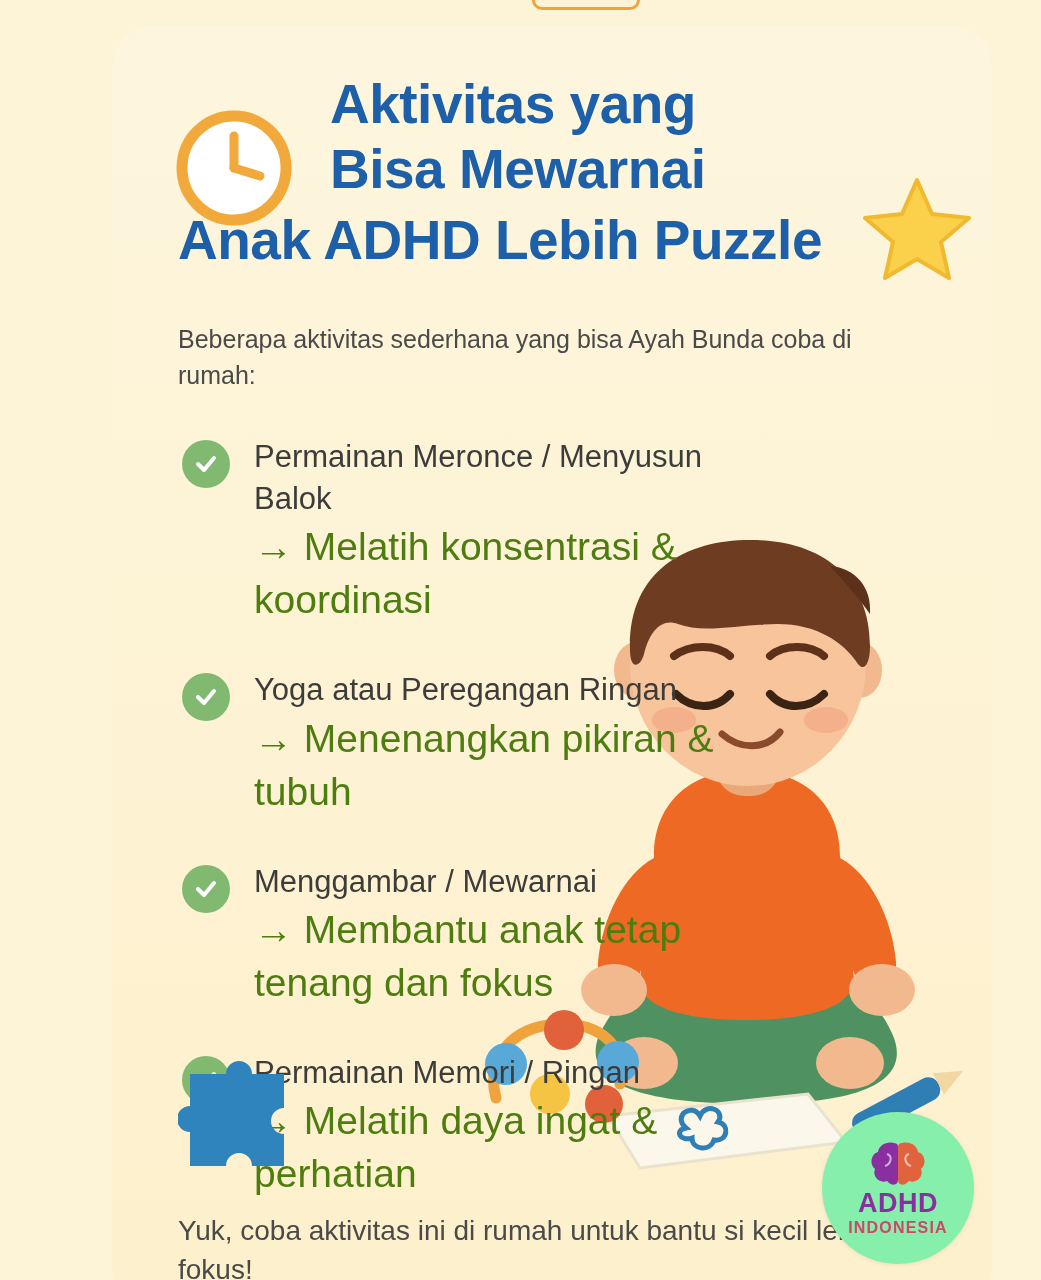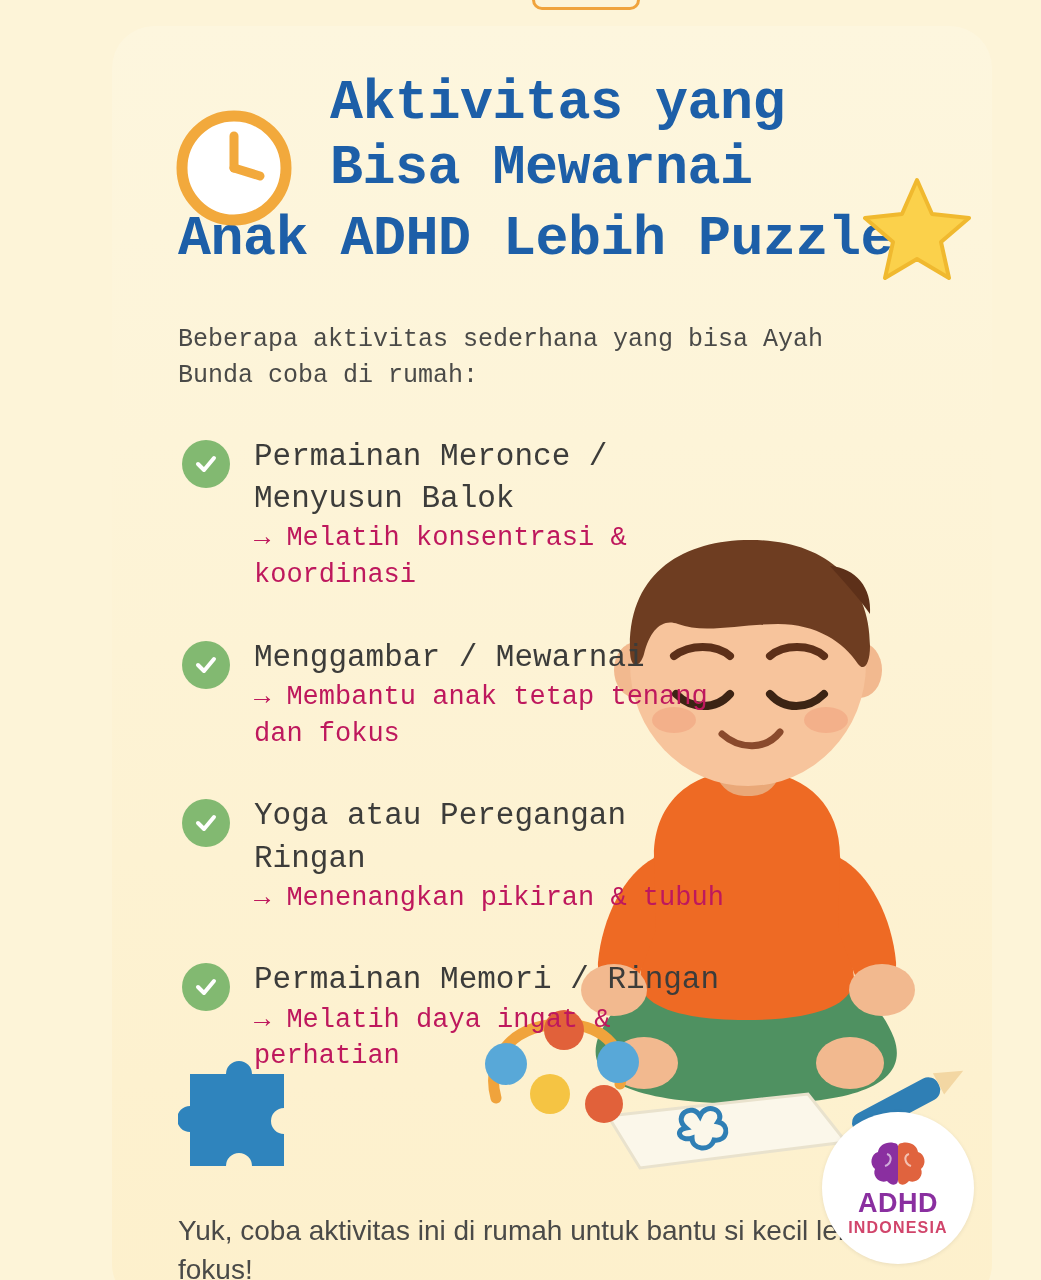--- a/index.html
+++ b/index.html
@@ -49,21 +49,20 @@
     content: "";
     position: absolute;
     inset: 0;
     background: linear-gradient(180deg, #fdf6de 0%, #fdf2d2 65%, #fdf0cc 100%);
   }
 
   .content {
     position: relative;
     z-index: 3;
     padding: 46px 52px 0 66px;
-    font-family: Liberation Mono, monospace;
   }
 
   
   .title-block {
     position: relative;
     min-height: 232px;
   }
   .clock-icon {
     position: absolute;
     left: -2px;
@@ -121,22 +120,22 @@
     align-items: center;
     justify-content: center;
   }
   .check svg { width: 26px; height: 26px; display: block; }
   .item-title {
     color: #3c3c3a;
     font-size: 31px;
     line-height: 1.36;
   }
   .item-desc {
-    color: #be185d;
-    font-size: 27px;
+    color: #4d7c0f;
+    font-size: 39px;
     line-height: 1.36;
   }
 
   
   .illustration {
     position: absolute;
     right: -6px;
     bottom: 128px;
     width: 520px;
     height: 640px;
@@ -153,21 +152,21 @@
     z-index: 4;
   }
 
   .logo {
     position: absolute;
     right: 18px;
     bottom: 42px;
     width: 152px;
     height: 152px;
     border-radius: 50%;
-    background: #ffffff;
+    background: #86efac;
     z-index: 6;
     display: flex;
     flex-direction: column;
     align-items: center;
     justify-content: center;
     box-shadow: 0 1px 4px rgba(0,0,0,0.08);
   }
   .logo .brain { width: 62px; height: 48px; margin-bottom: 2px; }
   .logo .logo-text {
     color: #8a2fa0;
@@ -242,32 +241,32 @@
         <div class="item-title">Permainan Meronce / Menyusun Balok</div>
         <div class="item-desc">→ Melatih konsentrasi &amp; koordinasi</div>
       </li>
 
       <li class="item">
         <span class="check">
           <svg viewBox="0 0 26 26">
               <path d="M5 13 L11 19 L21 7" fill="none" stroke="#ffffff" stroke-width="4" stroke-linecap="round" stroke-linejoin="round"></path>
             </svg>
         </span>
-        <div class="item-title">Menggambar / Mewarnai</div>
-        <div class="item-desc">→ Membantu anak tetap tenang dan fokus</div>
+        <div class="item-title">Yoga atau Peregangan Ringan</div>
+        <div class="item-desc">→ Menenangkan pikiran &amp; tubuh</div>
       </li>
 
       <li class="item">
         <span class="check">
           <svg viewBox="0 0 26 26">
               <path d="M5 13 L11 19 L21 7" fill="none" stroke="#ffffff" stroke-width="4" stroke-linecap="round" stroke-linejoin="round"></path>
             </svg>
         </span>
-        <div class="item-title">Yoga atau Peregangan Ringan</div>
-        <div class="item-desc">→ Menenangkan pikiran &amp; tubuh</div>
+        <div class="item-title">Menggambar / Mewarnai</div>
+        <div class="item-desc">→ Membantu anak tetap tenang dan fokus</div>
       </li>
 
       <li class="item">
         <span class="check">
           <svg viewBox="0 0 26 26">
               <path d="M5 13 L11 19 L21 7" fill="none" stroke="#ffffff" stroke-width="4" stroke-linecap="round" stroke-linejoin="round"></path>
             </svg>
         </span>
         <div class="item-title">Permainan Memori / Ringan</div>
         <div class="item-desc">→ Melatih daya ingat &amp; perhatian</div>

